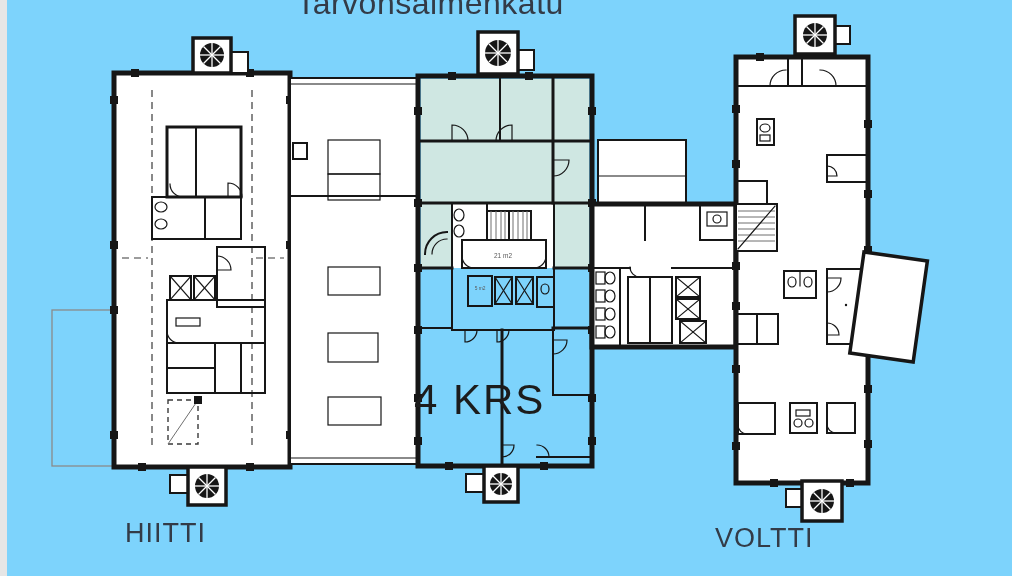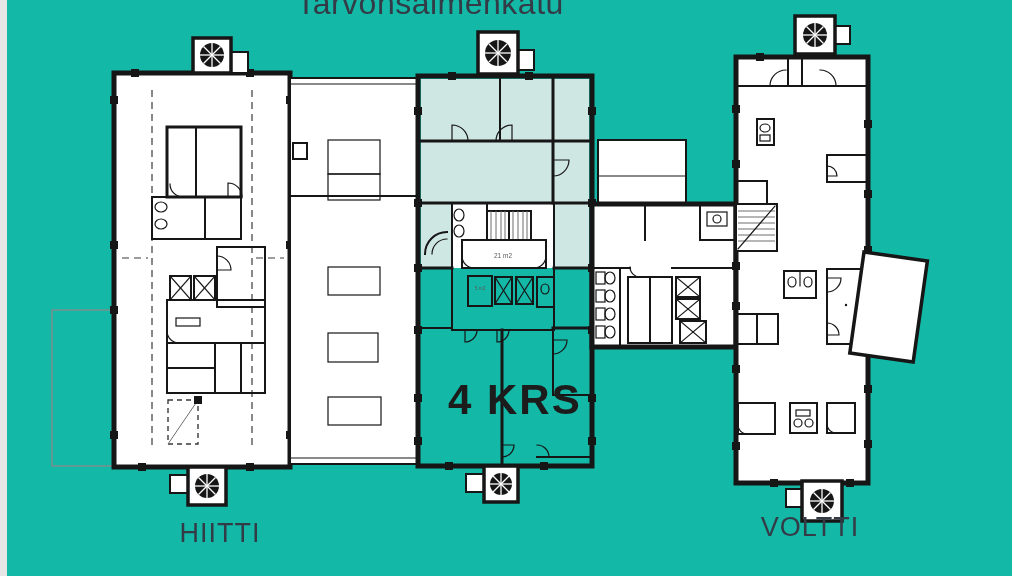--- a/index.html
+++ b/index.html
@@ -1,33 +1,33 @@
 <!DOCTYPE html>
 <html style="--highlight-teal: #cfe7e2; --wall-black: #161616; --label-dark: #333b47; --floor-black: #1c1c1c; --area-text-gray: #5a5a5a; --edge-strip-gray: #e6e6e6; --thin-gray: #8a8a8a;"><head>
 <meta charset="utf-8">
 <style>
   html,body{margin:0;padding:0;background:#fff;}
   .canvas{
-    position:relative;width:1012px;height:576px;background:#14b8a6;
+    position:relative;width:1012px;height:576px;background:#7dd3fc;
     overflow:hidden;font-family:"Liberation Sans",sans-serif;
   }
   .edge-strip{position:absolute;left:0;top:0;width:7px;height:576px;background:var(--edge-strip-gray,#e6e6e6);}
   .street-label{
     position:absolute;top:-15px;left:280px;width:300px;text-align:center;
     font-size:32px;font-weight:400;color:var(--label-dark,#333b47);letter-spacing:.5px;white-space:nowrap;
   }
   .floor-label{
-    position:absolute;left:448px;top:376px;font-size:42px;font-weight:700;
+    position:absolute;left:414px;top:376px;font-size:42px;font-weight:400;
     color:var(--floor-black,#1c1c1c);letter-spacing:2px;white-space:nowrap;
   }
-  .bldg-label{position:absolute;top:518px;width:190px;text-align:center;
+  .bldg-label{position:absolute;top:518px;width:190px;text-align:left;
     font-size:27px;color:var(--label-dark,#333b47);letter-spacing:1px;}
   .bldg-label.hiitti{left:125px;}
   .bldg-label.spurtti{left:410px;}
-  .bldg-label.voltti{left:715px;top:512px;}
+  .bldg-label.voltti{left:715px;top:523px;}
   svg.plan{position:absolute;left:0;top:0;}
   .wall{stroke:var(--wall-black,#161616);fill:none;stroke-linecap:square;}
   .w1{stroke-width:1.2}.w2{stroke-width:2}.w3{stroke-width:3}.w4{stroke-width:3.5}.w5{stroke-width:5}
   .fw{fill:#ffffff}
   .teal{fill:var(--highlight-teal,#cfe7e2);stroke:none}
   .carve{fill:#ffffff;stroke:none}
   .tick{fill:var(--wall-black,#161616);stroke:none}
   .dash{stroke:#3a3a3a;stroke-width:1.2;stroke-dasharray:7 5;fill:none}
   .dashrect{stroke:#3a3a3a;stroke-width:1.4;stroke-dasharray:5 4;fill:none}
   .thin{stroke:#6f6f6f;stroke-width:1;fill:none}

